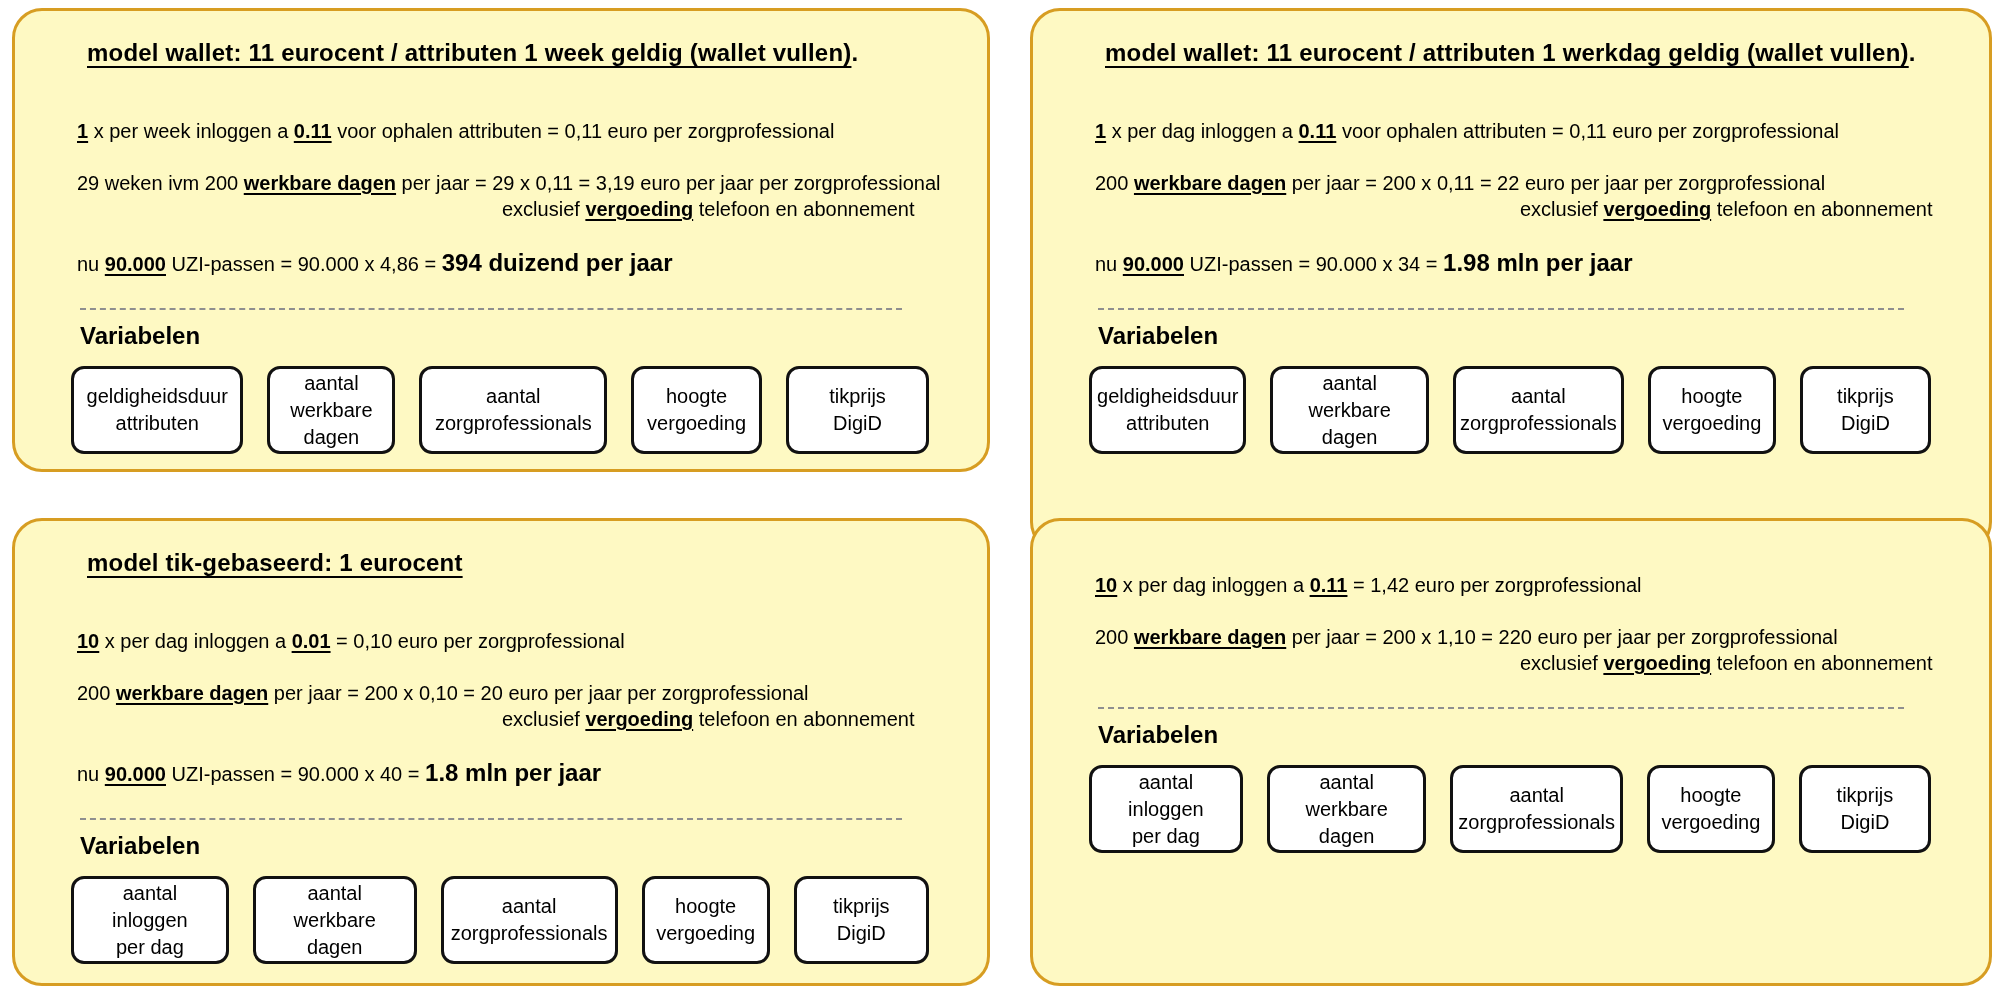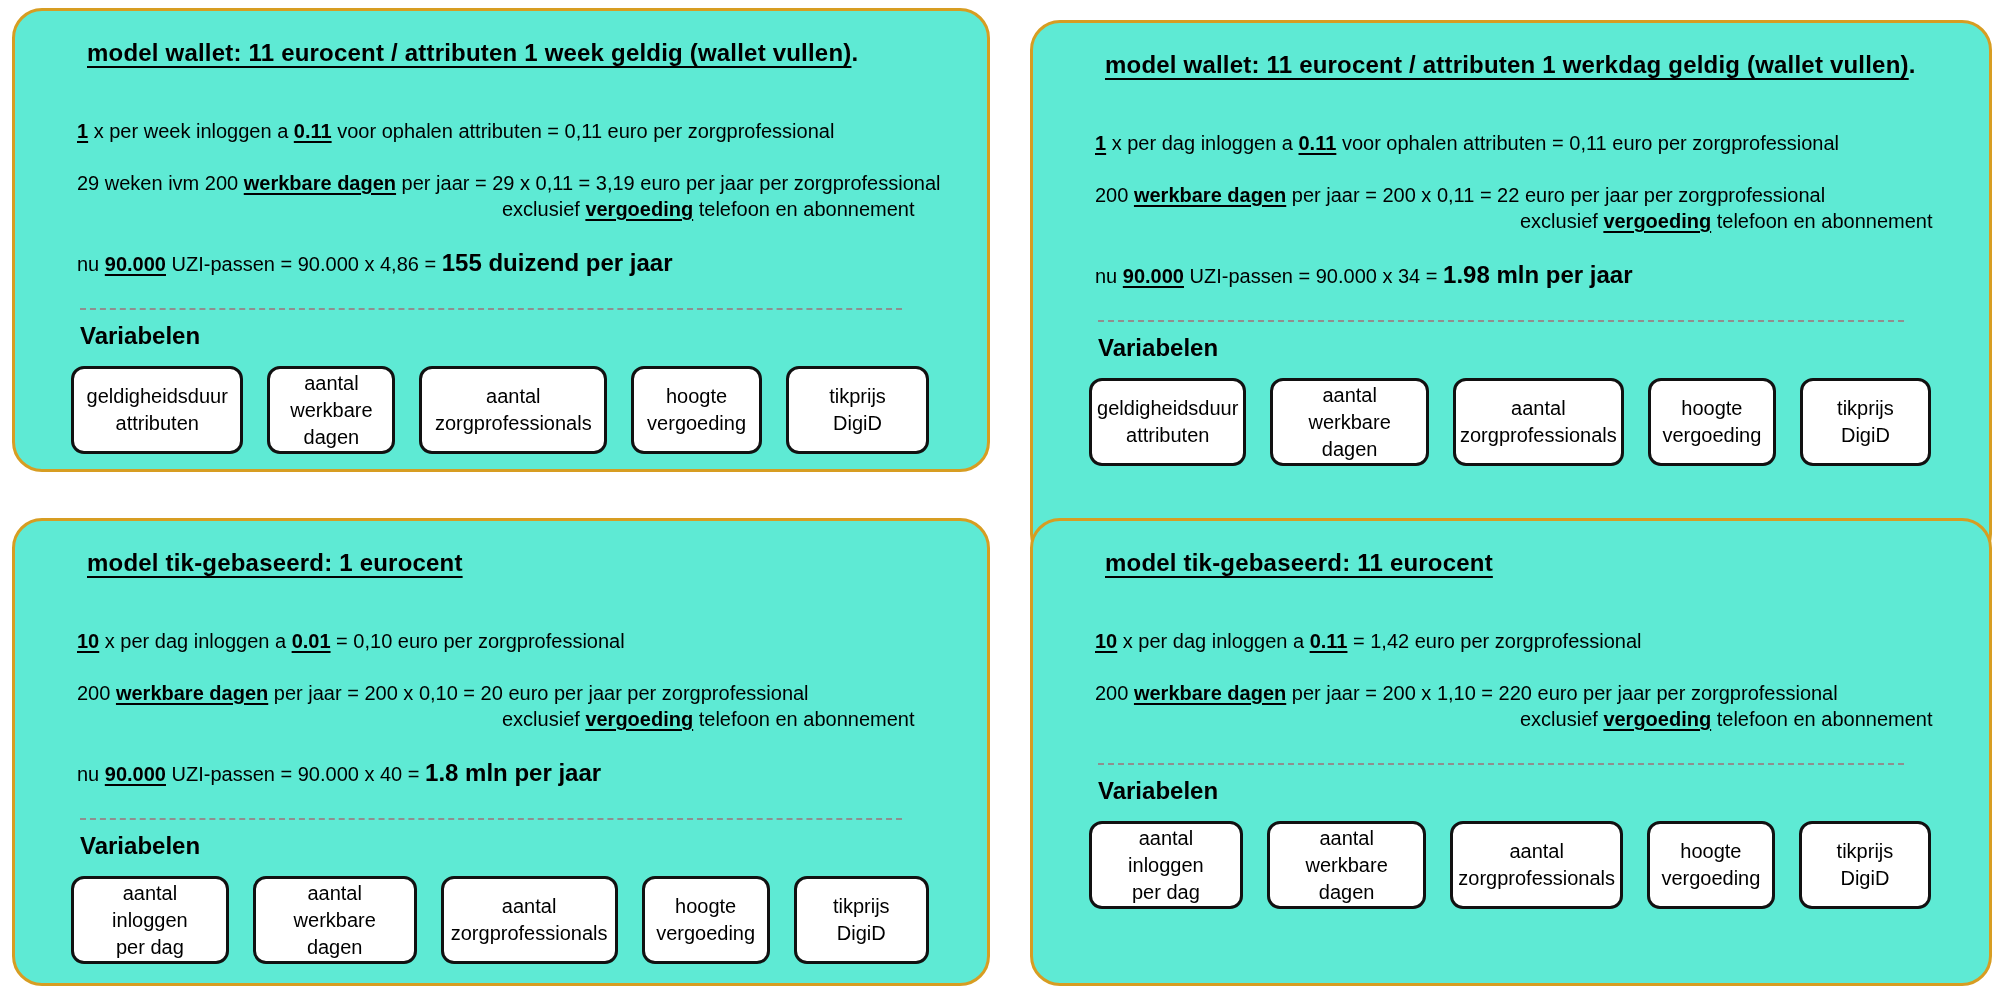--- a/index.html
+++ b/index.html
@@ -8,27 +8,27 @@
     width: 2008px; height: 995px;
     font-family: "Liberation Sans", sans-serif;
     color: #000000;
     position: relative;
     overflow: hidden;
   }
   .canvas { position: absolute; inset: 0; }
 
   .panel {
     position: absolute;
-    background: #5eead4;
+    background: #fef9c3;
     border: 3px solid #d79d22;
     border-radius: 30px;
     padding: 0 40px;
   }
   .panel--tl { left: 12px;  top: 8px;   width: 978px; height: 464px; }
-  .panel--tr { left: 1030px; top: 20px;  width: 962px; height: 544px; }
+  .panel--tr { left: 1030px; top: 8px;  width: 962px; height: 544px; }
   .panel--bl { left: 12px;  top: 518px; width: 978px; height: 468px; padding-left: 40px; }
   .panel--br { left: 1030px; top: 518px; width: 962px; height: 468px; }
 
   .panel-title {
     margin: 28px 0 0 32px;
     font-size: 24px;
     letter-spacing: 0.2px;
     white-space: nowrap;
   }
   .title-text { text-decoration: underline; text-underline-offset: 5px; text-decoration-thickness: 2px; }
@@ -85,21 +85,21 @@
 </head>
 <body>
 
 <div class="canvas">
 
   <section class="panel panel--tl">
     <h2 class="panel-title"><span class="title-text">model wallet: 11 eurocent / attributen 1 week geldig (wallet vullen)</span><span class="title-dot">.</span></h2>
     <p class="line line--login"><span class="sg-bu">1</span><span class="sg-t"> x per week inloggen a </span><span class="sg-bu">0.11</span><span class="sg-t"> voor ophalen attributen = 0,11 euro per zorgprofessional</span></p>
     <p class="line line--year"><span class="sg-t">29 weken ivm 200 </span><span class="sg-bu">werkbare dagen</span><span class="sg-t"> per jaar = 29 x 0,11 = 3,19 euro per jaar per zorgprofessional</span></p>
     <p class="line line--excl"><span class="sg-t">exclusief </span><span class="sg-bu">vergoeding</span><span class="sg-t"> telefoon en abonnement</span></p>
-    <p class="line line--total"><span class="sg-t">nu </span><span class="sg-bu">90.000</span><span class="sg-t"> UZI-passen = 90.000 x 4,86 = </span><span class="sg-big">155 duizend per jaar</span></p>
+    <p class="line line--total"><span class="sg-t">nu </span><span class="sg-bu">90.000</span><span class="sg-t"> UZI-passen = 90.000 x 4,86 = </span><span class="sg-big">394 duizend per jaar</span></p>
     <div class="divider"></div>
     <div class="vars-label">Variabelen</div>
     <div class="vars-row">
       <div class="var-box">geldigheidsduur
 attributen</div>
       <div class="var-box">aantal
 werkbare
 dagen</div>
       <div class="var-box">aantal
 zorgprofessionals</div>
@@ -145,21 +145,20 @@
 dagen</div>
       <div class="var-box">aantal
 zorgprofessionals</div>
       <div class="var-box">hoogte
 vergoeding</div>
       <div class="var-box">tikprijs DigiD</div>
     </div>
   </section>
 
   <section class="panel panel--br">
-    <h2 class="panel-title"><span class="title-text">model tik-gebaseerd: 11 eurocent</span><span class="title-dot"></span></h2>
     <p class="line line--login"><span class="sg-bu">10</span><span class="sg-t"> x per dag inloggen a </span><span class="sg-bu">0.11</span><span class="sg-t"> = 1,42 euro per zorgprofessional</span></p>
     <p class="line line--year"><span class="sg-t">200 </span><span class="sg-bu">werkbare dagen</span><span class="sg-t"> per jaar = 200 x 1,10 = 220 euro per jaar per zorgprofessional</span></p>
     <p class="line line--excl"><span class="sg-t">exclusief </span><span class="sg-bu">vergoeding</span><span class="sg-t"> telefoon en abonnement</span></p>
     <div class="divider"></div>
     <div class="vars-label">Variabelen</div>
     <div class="vars-row">
       <div class="var-box">aantal inloggen
 per dag</div>
       <div class="var-box">aantal werkbare
 dagen</div>

